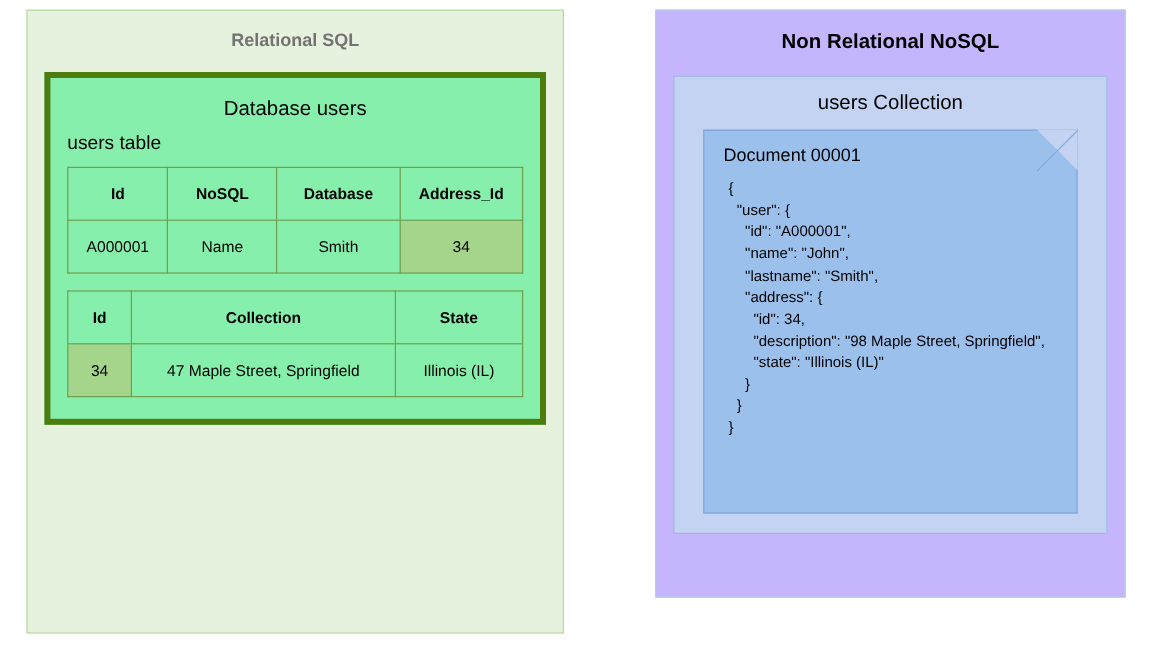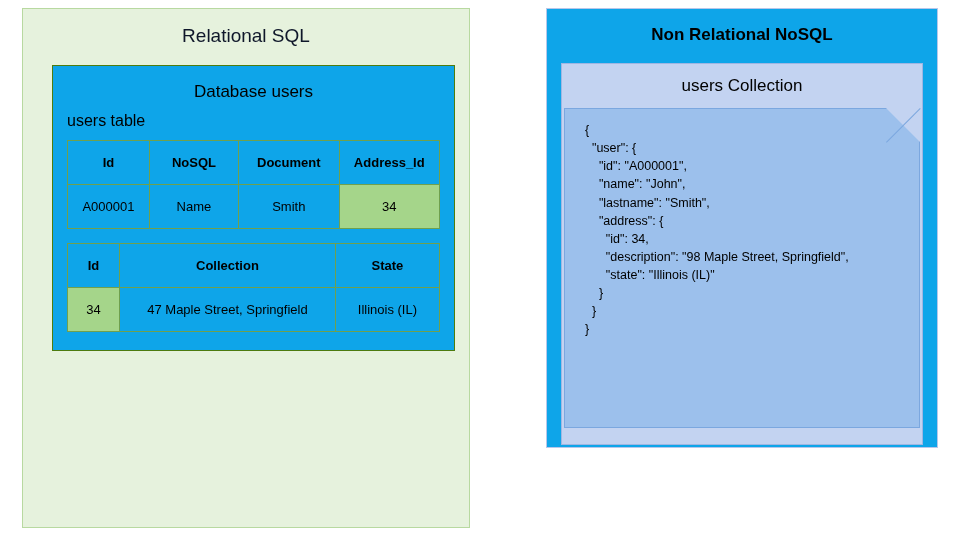--- a/index.html
+++ b/index.html
@@ -21,29 +21,29 @@
     position: absolute;
     left: 22px;
     top: 8px;
     width: 448px;
     height: 520px;
     background: #e6f2dd;
     border: 1px solid #b8d9a0;
   }
   .left-title {
     text-align: center;
-    font-weight: 400;
-    font-size: 19px;
+    font-weight: 700;
+    font-size: 15px;
     padding: 16px 0 14px;
-    color: #0f172a;
+    color: #737373;
   }
   .left-inner {
-    margin: 4px 14px 14px 29px;
-    background: #0ea5e9;
-    border: 1px solid #4d7c0f;
+    margin: 4px 14px 14px 14px;
+    background: #86efac;
+    border: 5px solid #4d7c0f;
     padding: 10px 14px 18px;
   }
   .db-title {
     text-align: center;
     font-size: 17px;
     font-weight: 400;
     margin: 6px 0 10px;
   }
   .tbl-title {
     font-size: 16px;
@@ -72,36 +72,36 @@
   .col-addr-1 { width: 14%; }
   .col-addr-2 { width: 58%; }
   .col-addr-3 { width: 28%; }
   .gap { height: 14px; }
   
   .right-panel {
     position: absolute;
     left: 546px;
     top: 8px;
     width: 392px;
-    height: 440px;
-    background: #0ea5e9;
+    height: 490px;
+    background: #c4b5fd;
     border: 1px solid #b7c7ea;
   }
   .right-title {
     text-align: center;
     font-weight: 700;
     font-size: 17px;
     padding: 16px 0 14px;
     color: #000;
   }
   .right-inner {
     margin: 4px 14px 14px 14px;
     background: #c3d3f1;
     border: 1px solid #9fb6e3;
-    padding: 8px 2px 16px;
+    padding: 8px 24px 16px;
   }
   .coll-title {
     text-align: center;
     font-size: 17px;
     margin: 4px 0 12px;
   }
   .document {
     position: relative;
     background: #9cc0ec;
     border: 1px solid #7ba7df;
@@ -157,21 +157,21 @@
         <colgroup>
           <col class="col-users-1">
             <col class="col-users-2">
             <col class="col-users-3">
             <col class="col-users-4">
         </colgroup>
         <tbody>
             <tr>
           <th>Id</th>
           <th>NoSQL</th>
-          <th>Document</th>
+          <th>Database</th>
           <th>Address_Id</th>
         </tr>
         <tr>
           <td>A000001</td>
           <td>Name</td>
           <td>Smith</td>
           <td class="hl">34</td>
         </tr>
       </tbody>
         </table>
@@ -199,20 +199,21 @@
         </table>
     </div>
   </div>
 
   <div class="right-panel">
     <div class="right-title">Non Relational NoSQL</div>
     <div class="right-inner">
       <div class="coll-title">users Collection</div>
       <div class="document">
         <div class="doc-corner"></div>
+        <div class="doc-title">Document 00001</div>
         <pre class="json">{
   "user": {
     "id": "A000001",
     "name": "John",
     "lastname": "Smith",
     "address": {
       "id": 34,
       "description": "98 Maple Street, Springfield",
       "state": "Illinois (IL)"
     }

